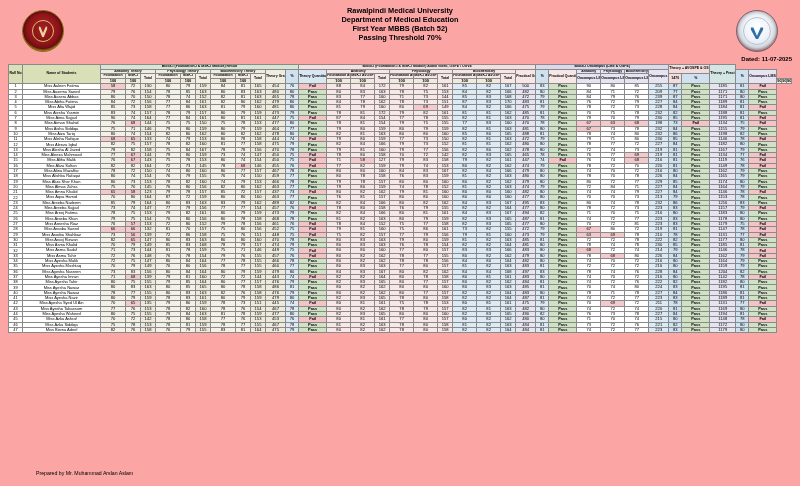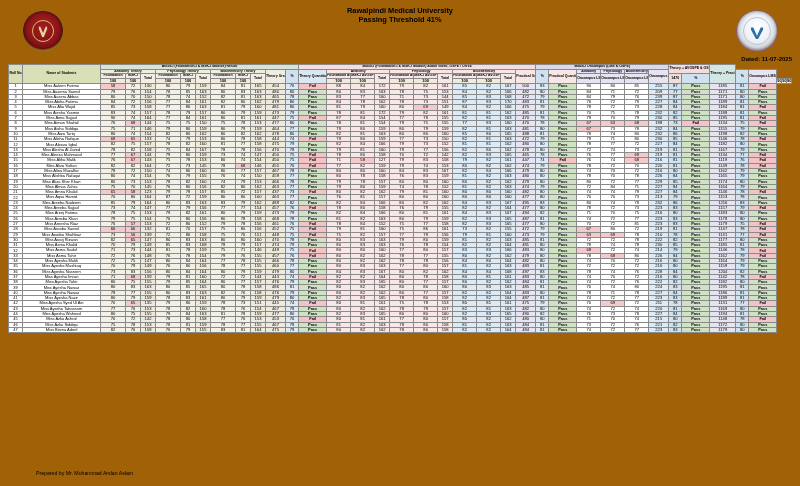--- a/index.html
+++ b/index.html
@@ -6,21 +6,21 @@
   html, body {
     margin: 0; padding: 0;
     width: 800px; height: 486px;
     background: #ffffff;
     font-family: "Liberation Sans", sans-serif;
     overflow: hidden;
   }
   #page {
     position: relative;
     width: 800px; height: 486px;
-    background: #a16207;
+    background: #fca5a5;
   }
 
   
   .doc-header {
     position: relative;
     height: 56px;
     padding-top: 6px;
     text-align: center;
   }
   .doc-header .title-block {
@@ -161,21 +161,23 @@
 </head>
 <body>
 
 <div id="page">
 
   <div class="doc-header">
     <div class="logo logo-left"></div>
     <div class="logo logo-right"></div>
     <div class="title-block">
       <div class="doc-title">Rawalpindi Medical University</div>
-      <div class="doc-title">Passing Threshold 41%</div>
+      <div class="doc-title">Department of Medical Education</div>
+      <div class="doc-title">First Year MBBS (Batch 52)</div>
+      <div class="doc-title">Passing Threshold 70%</div>
     </div>
   </div>
 
   <div class="dated">Dated: 11-07-2025</div>
 
   <div class="table-wrap">
     <table class="result">
       <colgroup>
         <col style="width:14px">
           <col style="width:78px">

